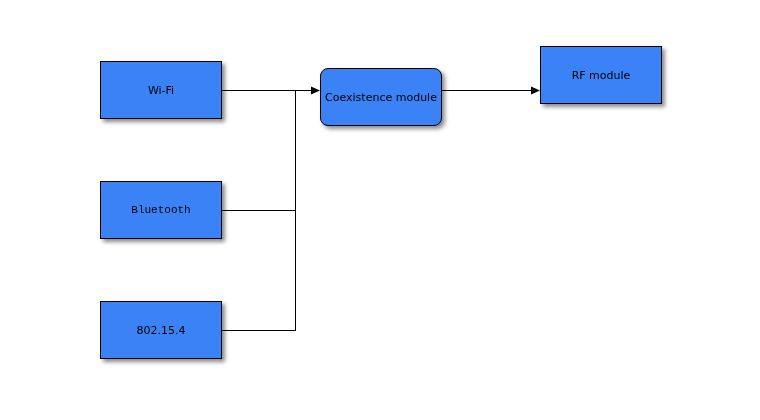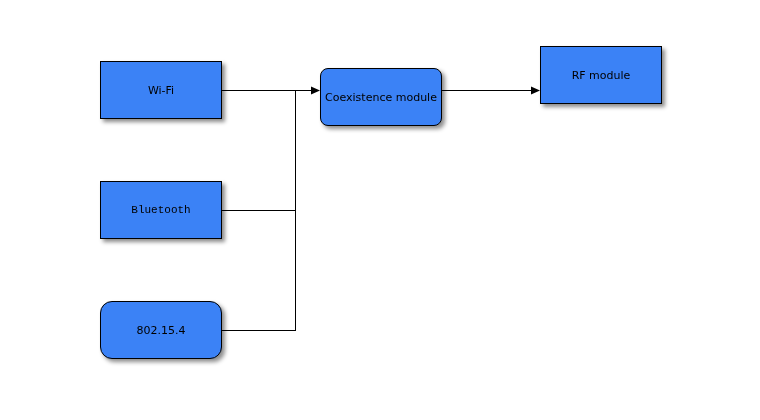--- a/index.html
+++ b/index.html
@@ -24,21 +24,21 @@
     display: flex;
     align-items: center;
     justify-content: center;
     font-size: 11px;
     color: #000000;
     text-align: center;
     white-space: nowrap;
   }
   #node-wifi        { left: 100px; top: 61px; }
   #node-bluetooth   { left: 100px; top: 181px; font-family: Liberation Mono, monospace; }
-  #node-zigbee      { left: 100px; top: 301px; border-radius: 12px; }
+  #node-zigbee      { left: 100px; top: 301px; }
   #node-coexistence { left: 320px; top: 68px; border-radius: 8px; }
   #node-rf          { left: 540px; top: 46px; text-align: right; }
 </style>
 </head>
 <body>
 
 <div class="canvas">
 
   <svg class="wires" viewBox="0 0 760 420" xmlns="http://www.w3.org/2000/svg">
 

